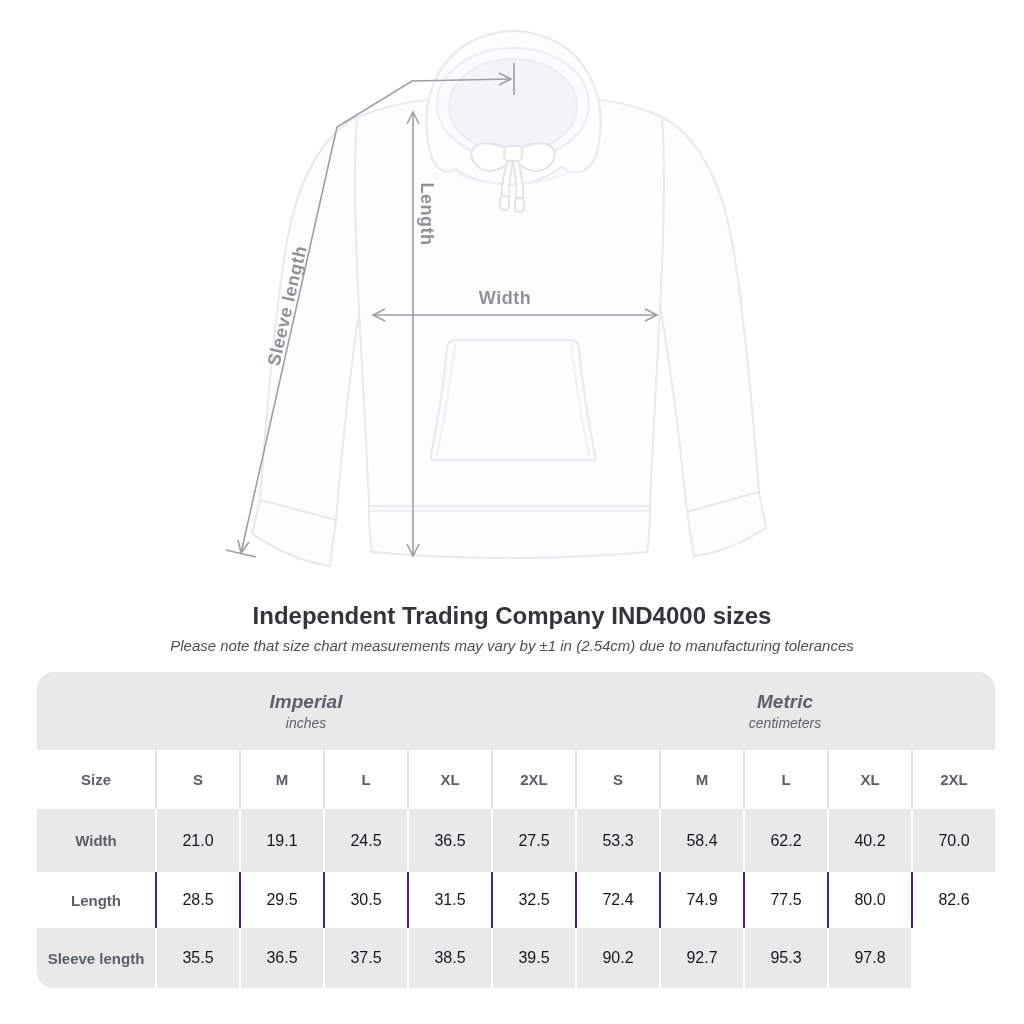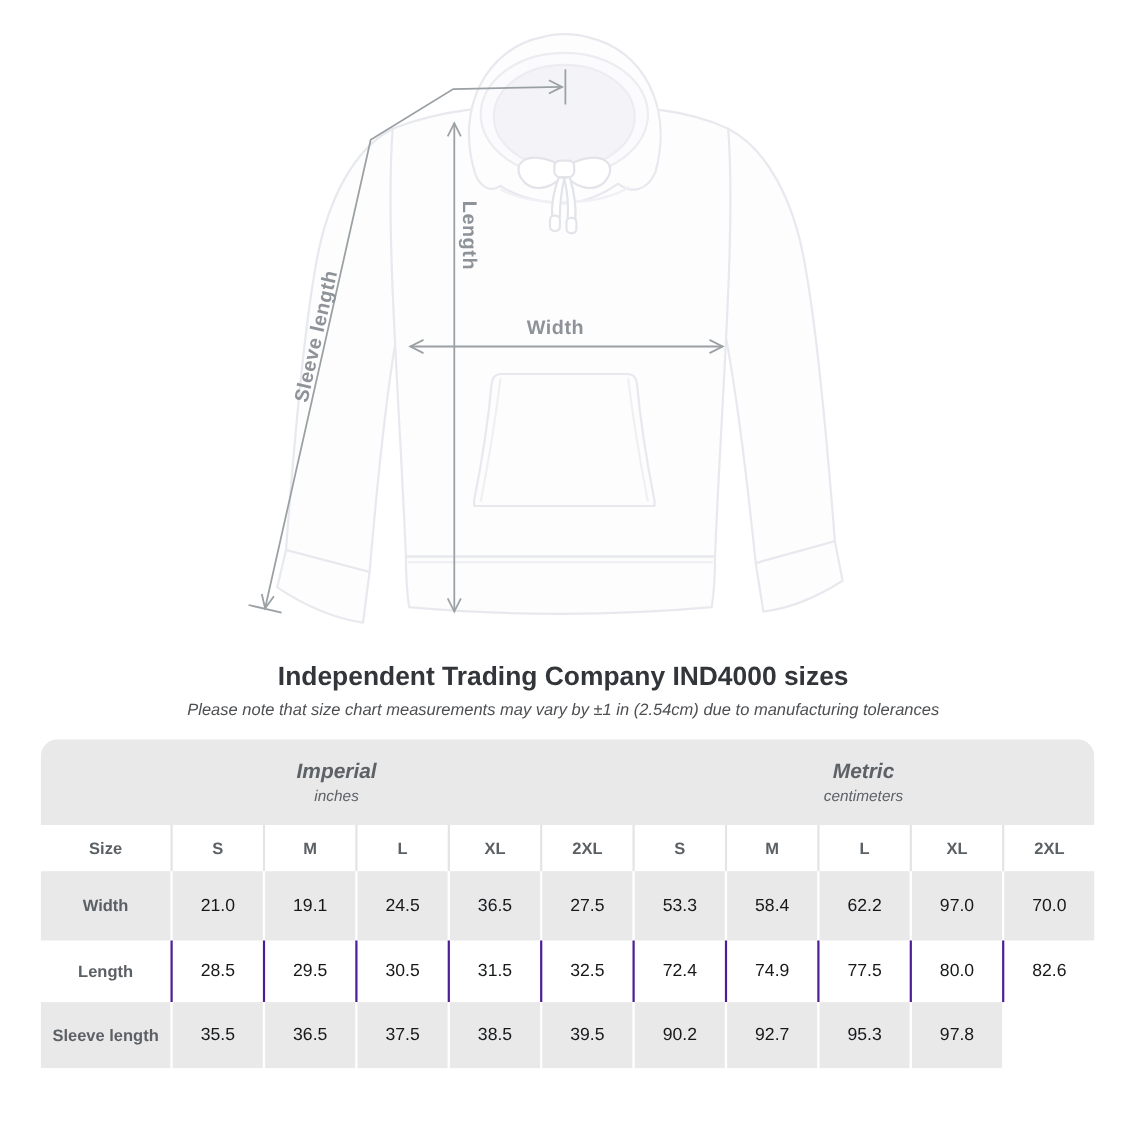--- a/index.html
+++ b/index.html
@@ -23,21 +23,21 @@
   .size-table { position: absolute; left: 37px; top: 672px; width: 958px; height: 316px;
     border-radius: 16px; overflow: hidden; background: #fff; }
   .band { display: flex; height: 78px; background: #e9e9ea; }
   .band-section { display: flex; flex-direction: column; align-items: center; justify-content: center; gap: 2px; }
   .band-section.imperial { width: 538px; }
   .band-section.metric { width: 420px; }
   .band-name { font-size: 19px; font-weight: bold; font-style: italic; color: #5d6266; }
   .band-unit { font-size: 14px; font-style: italic; color: #5d6266; }
 
   .trow { display: grid; grid-template-columns: 118px repeat(10, 1fr); }
-  .trow.header { height: 42px; background: #ffffff; }
+  .trow.header { height: 59px; background: #ffffff; }
   .trow.r-gray  { background: #ffffff; }
   .trow.r-gray .cell { background: #e9e9ea; }
   .trow.r-white { background: #ffffff; }
   .trow.rh-64 { height: 63px; }
   .trow.rh-56 { height: 56px; }
   .trow.rh-60 { height: 60px; }
 
   .cell { display: flex; align-items: center; justify-content: center; }
   .trow.header .cell + .cell { border-left: 2px solid #e4e4e6; }
   .trow.r-white .cell + .cell { border-left: 2px solid #4c1d95; }
@@ -155,21 +155,21 @@
     <div class="trow r-gray rh-64">
       <div class="cell rowlabel">Width</div>
       <div class="cell val">21.0</div>
       <div class="cell val">19.1</div>
       <div class="cell val">24.5</div>
       <div class="cell val">36.5</div>
       <div class="cell val">27.5</div>
       <div class="cell val">53.3</div>
       <div class="cell val">58.4</div>
       <div class="cell val">62.2</div>
-      <div class="cell val">97.0</div>
+      <div class="cell val">40.2</div>
       <div class="cell val">70.0</div>
     </div>
 
     <div class="trow r-white rh-56">
       <div class="cell rowlabel">Length</div>
       <div class="cell val">28.5</div>
       <div class="cell val">29.5</div>
       <div class="cell val">30.5</div>
       <div class="cell val">31.5</div>
       <div class="cell val">32.5</div>

